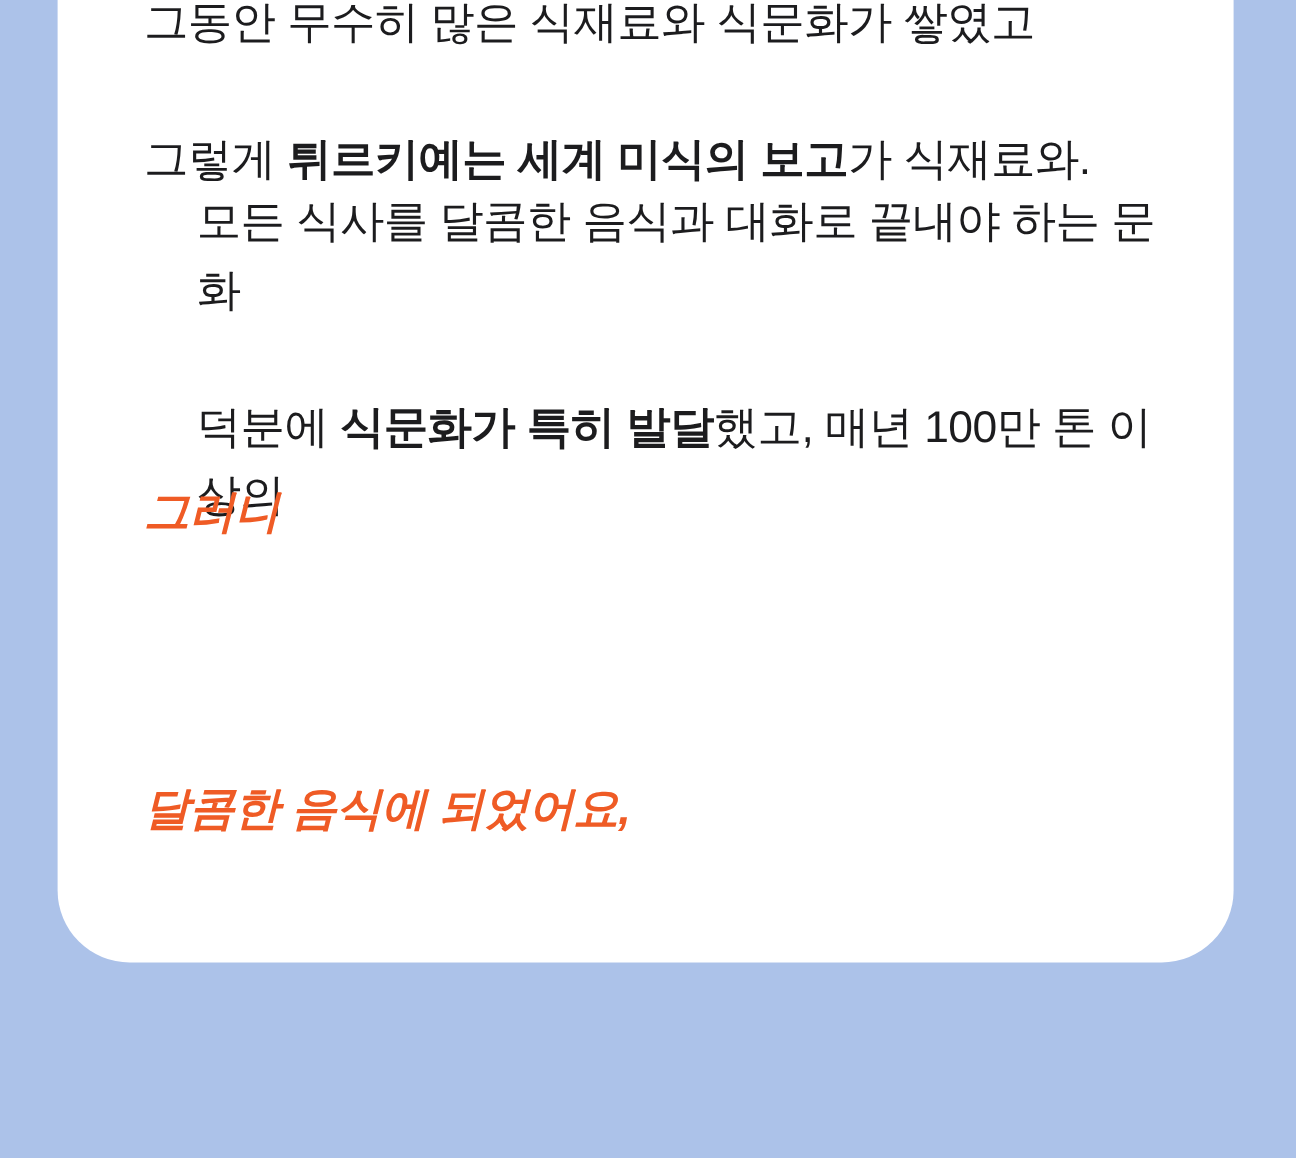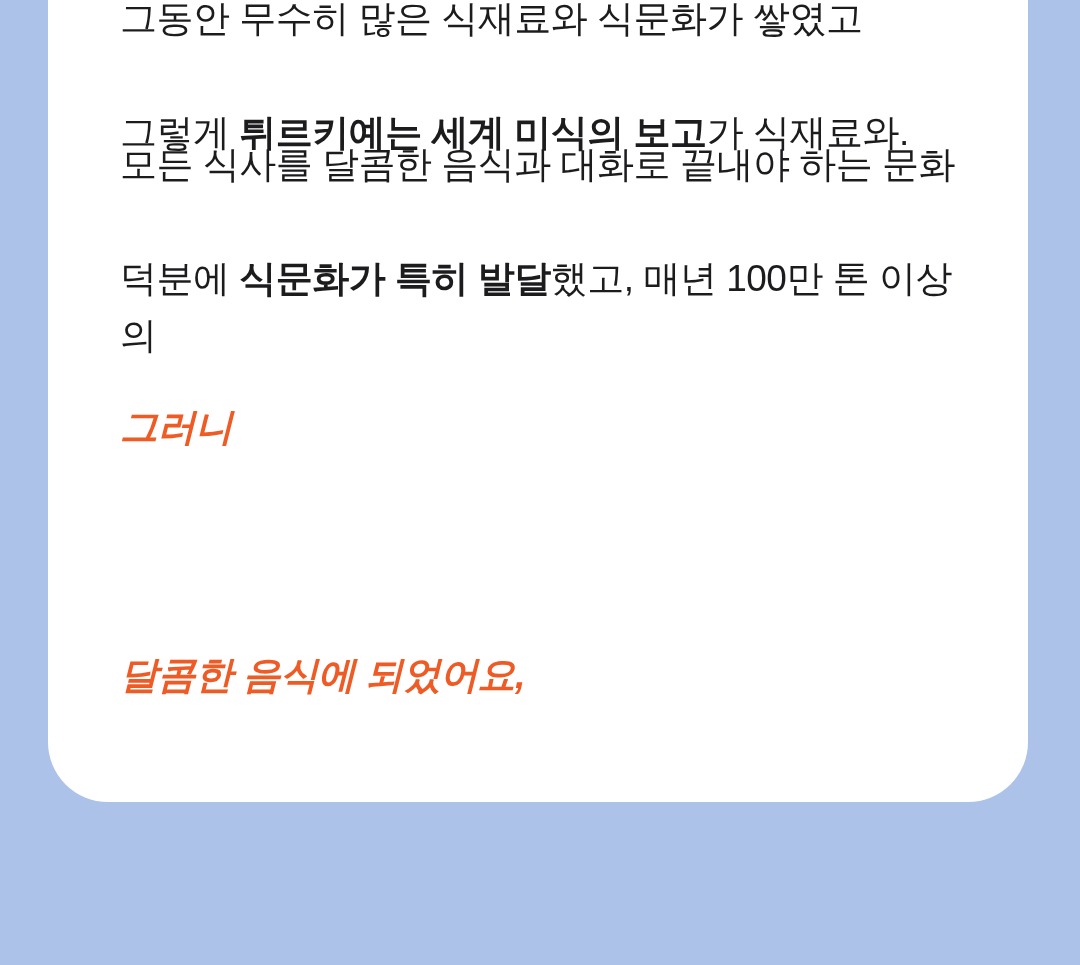--- a/index.html
+++ b/index.html
@@ -41,21 +41,21 @@
     font-weight: 700;
   }
   .accent-text {
     font-size: 38px;
     line-height: 62px;
     letter-spacing: -0.5px;
     color: var(--accent-color, #EF5B25);
     font-weight: 700;
   }
   .p-intro   { top: 50px; }
-  .p-dessert { top: 196px; }
+  .p-dessert { top: 216px; margin-left: 44px; }
   .p-cta     { top: 456px; font-style: italic; }
   .p-cta2    { top: 667px; }
 </style>
 </head>
 <body style="--page-bg: #ACC2E9; --card-bg: #FFFFFF; --text-color: #1C1C1E; --accent-color: #EF5B25;">
 
 <div class="card">
 
   <p class="para body-text p-intro"><span>그동안 무수히 많은 식재료와 식문화가 쌓였고</span><br>
 <span>그렇게 </span><span class="bold">튀르키예는 세계 미식의 보고</span><span>가 식재료와.</span></p>

